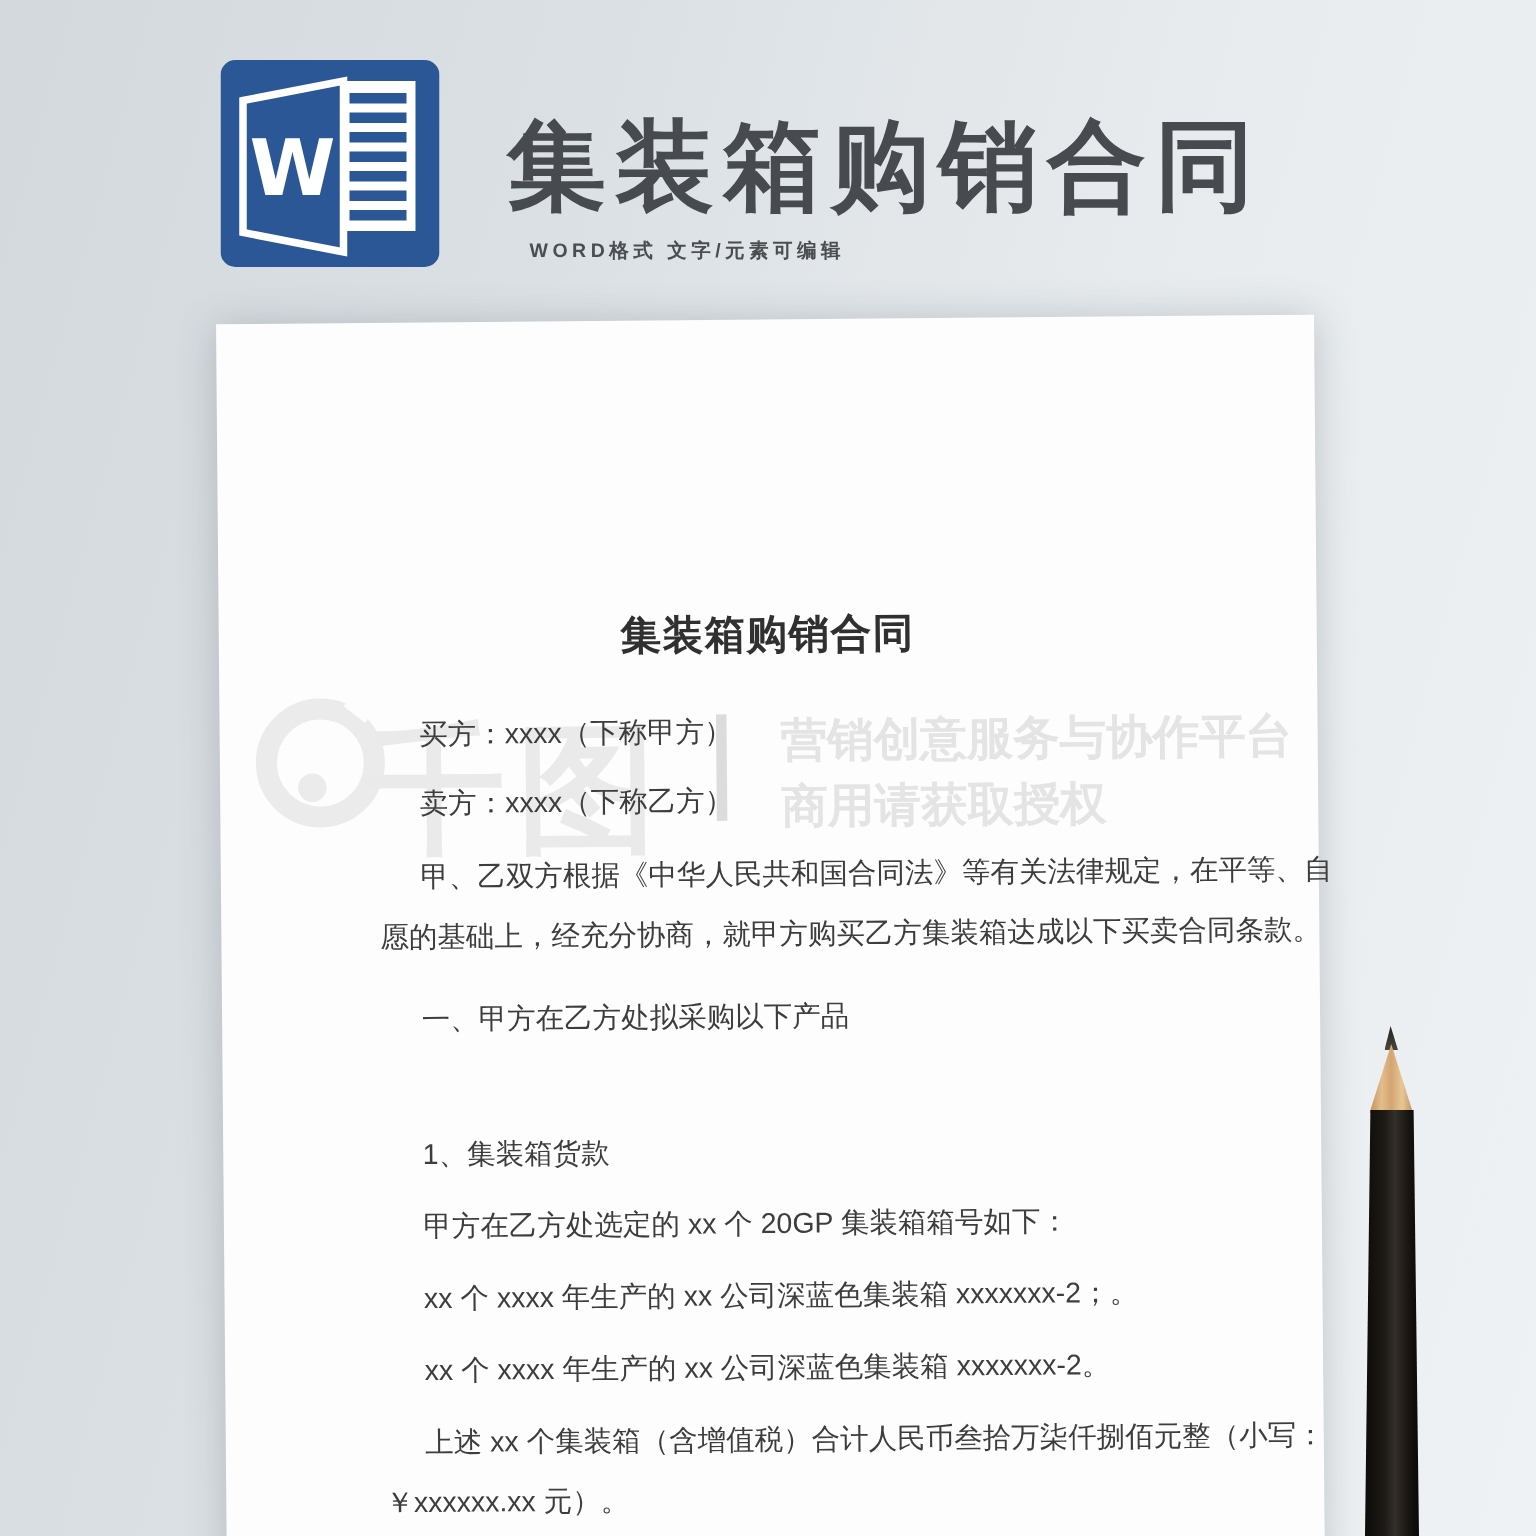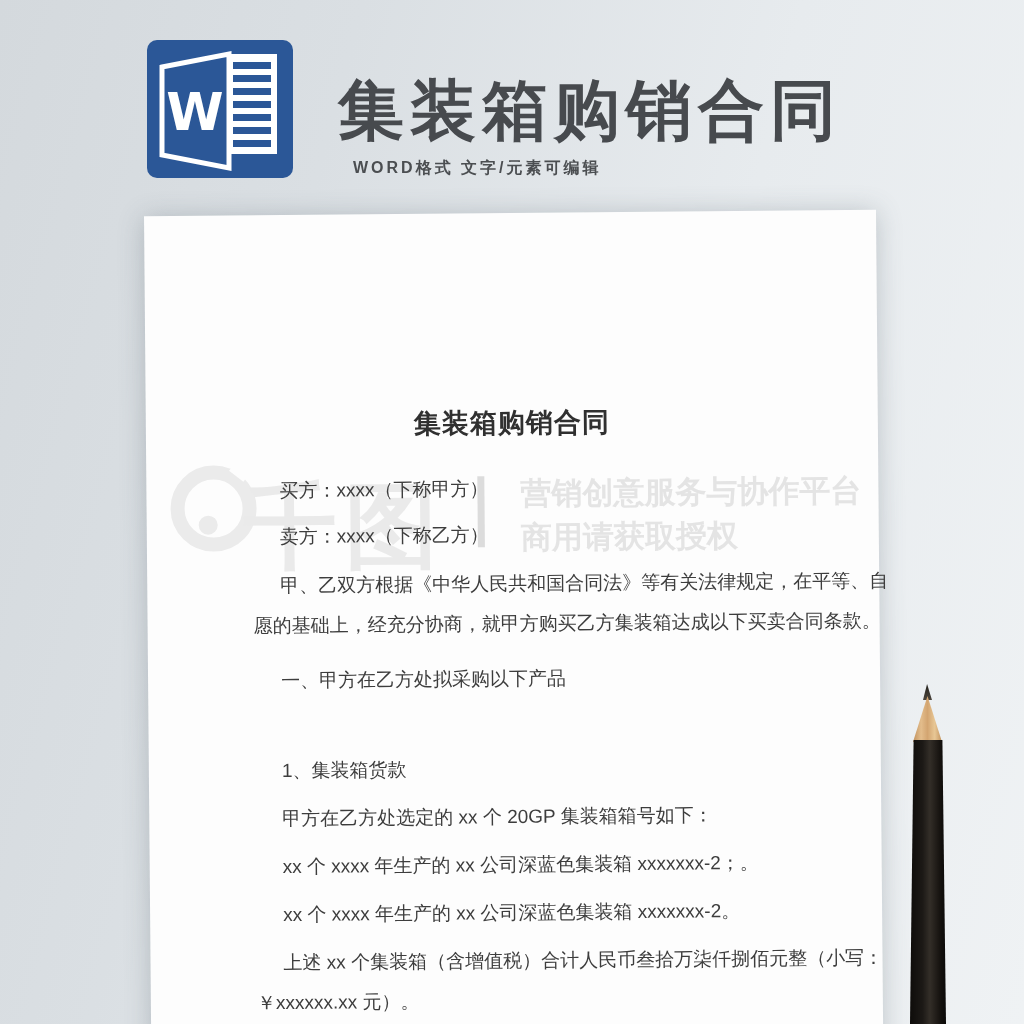--- a/index.html
+++ b/index.html
@@ -16,21 +16,21 @@
 
   
   .word-icon { position: absolute; left: 147px; top: 40px; width: 146px; height: 138px; }
   .header-title {
     position: absolute; left: 338px; top: 66px;
     font-size: 66px; font-weight: bold; letter-spacing: 6px;
     color: #474a4e; white-space: nowrap;
   }
   .header-subtitle {
     position: absolute; left: 353px; top: 158px;
-    font-size: 16px; font-weight: 600; letter-spacing: 3px;
+    font-size: 13px; font-weight: 600; letter-spacing: 3px;
     color: #4b4e51; white-space: nowrap;
   }
 
   
   .doc-page {
     position: absolute; left: 144px; top: 213px;
     width: 732px; height: 860px;
     background: #fdfdfd;
     box-shadow: 0 2px 26px rgba(80, 92, 102, 0.30);
     transform: rotate(-0.5deg);

